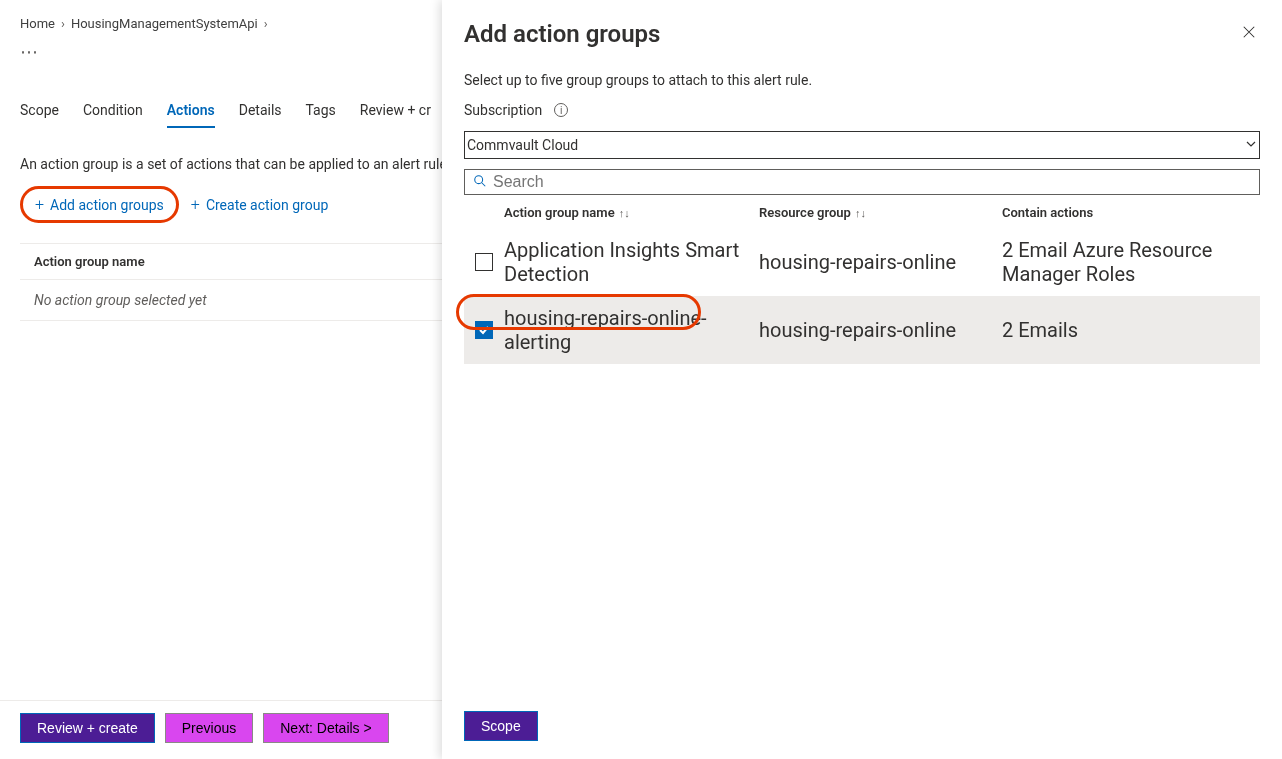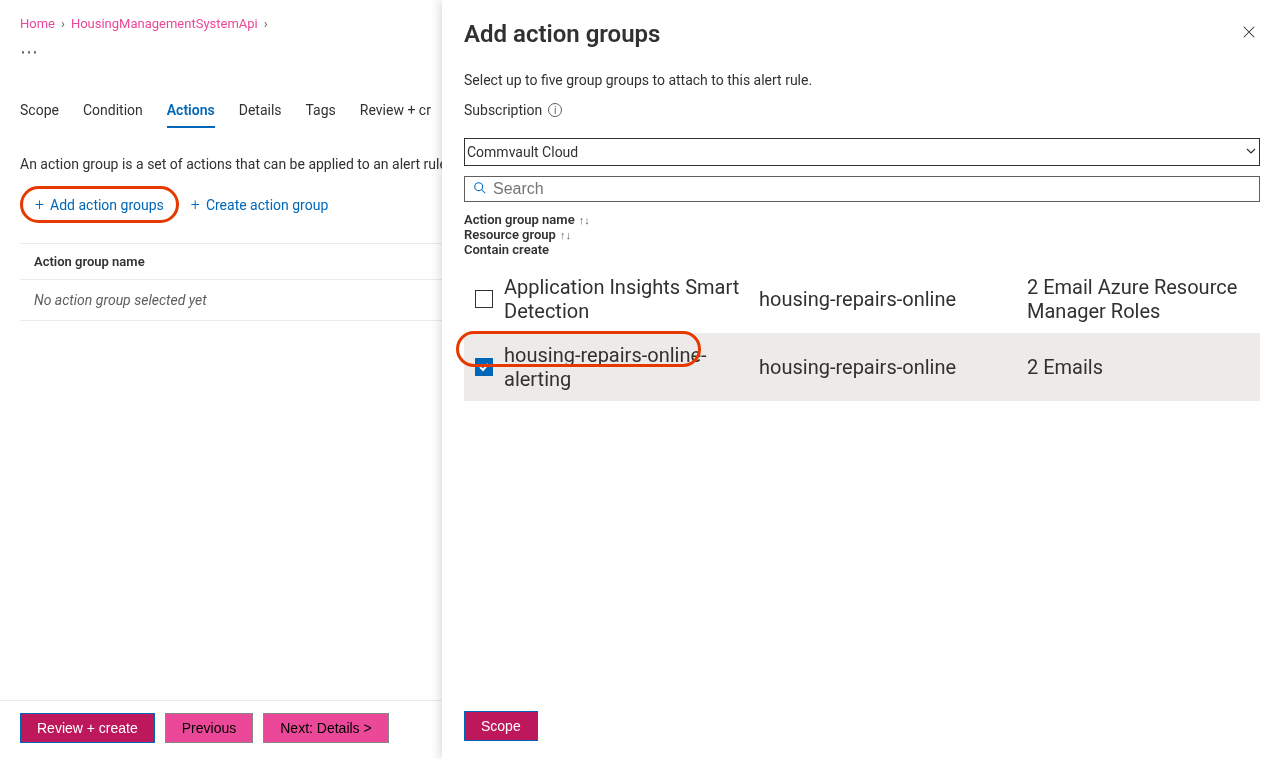--- a/index.html
+++ b/index.html
@@ -17,21 +17,21 @@
 
 .page {
   padding: 16px 20px 0 20px;
 }
 .breadcrumb {
   display: flex;
   align-items: center;
   gap: 6px;
   font-size: 13px;
 }
-.breadcrumb a { color: #ec4899; text-decoration: none; cursor: pointer; text-align: center; }
+.breadcrumb a { color: #404040; text-decoration: none; cursor: pointer; text-align: center; }
 .breadcrumb .sep { color: #605e5c; }
 .page-title-row {
   display: flex;
   align-items: center;
   gap: 12px;
   margin-top: 10px;
 }
 .page-title {
   font-size: 26px;
   font-weight: 600;
@@ -123,25 +123,25 @@
   left: 0;
   right: 0;
   bottom: 58px;
   height: 1px;
   background: #edebe9;
 }
 .btn {
   padding: 6px 16px;
   font-size: 14px;
   border: 1px solid #8a8886;
-  background: #ec4899;
+  background: #d946ef;
   cursor: pointer;
 }
 .btn.primary {
-  background: #be185d;
+  background: #4c1d95;
   color: #fff;
   border: 1px solid #0067b8;
 }
 
 
 .panel {
   position: absolute;
   top: 0;
   right: 0;
   bottom: 0;
@@ -172,24 +172,24 @@
   flex: 1;
   overflow: auto;
 }
 .panel-sub {
   font-size: 14px;
   margin-bottom: 14px;
   margin-top: 8px;
 }
 .field-label {
   font-size: 14px;
-  margin-bottom: 20px;
-  display: flex;
-  align-items: center;
-  gap: 6px;
+  margin-bottom: 13px;
+  display: flex;
+  align-items: center;
+  gap: 12px;
 }
 .info-icon {
   display: inline-flex;
   width: 14px; height: 14px;
   border: 1px solid #605e5c;
   border-radius: 50%;
   font-size: 10px;
   align-items: center;
   justify-content: center;
   color: #605e5c;
@@ -221,34 +221,33 @@
   flex: 1;
   font-size: 16px;
 }
 .search-icon { color: #0067b8; font-size: 14px; }
 
 .grid-header {
   display: flex;
   padding: 8px 0;
   font-weight: 600;
   font-size: 13px;
-  flex-direction: column;
 }
 .grid-row {
   display: flex;
   align-items: center;
   padding: 10px 0;
   font-size: 20px;
 }
 .grid-row.selected {
   background: #edebe9;
 }
 .col-check { width: 40px; display: flex; justify-content: center; }
 .col-name { width: 255px; padding-right: 10px; }
-.col-rg { width: 268px; padding-right: 10px; }
+.col-rg { width: 243px; padding-right: 10px; }
 .col-actions { flex: 1; }
 .sort-icons { font-size: 11px; margin-left: 4px; color: #605e5c; }
 
 .checkbox {
   width: 18px;
   height: 18px;
   border: 1px solid #323130;
   display: inline-flex;
   align-items: center;
   justify-content: center;
@@ -360,21 +359,21 @@
 
     <div class="grid-header">
       <div class="col-check"></div>
       <div class="col-name">
         <span>Action group name</span><span class="sort-icons">↑↓</span>
       </div>
       <div class="col-rg">
         <span>Resource group</span><span class="sort-icons">↑↓</span>
       </div>
       <div class="col-actions">
-        <span>Contain create</span>
+        <span>Contain actions</span>
       </div>
     </div>
 
     <div class="grid-row">
       <div class="col-check">
         <span class="checkbox"></span>
       </div>
       <div class="col-name">Application Insights Smart Detection</div>
       <div class="col-rg">housing-repairs-online</div>
       <div class="col-actions">2 Email Azure Resource Manager Roles</div>

